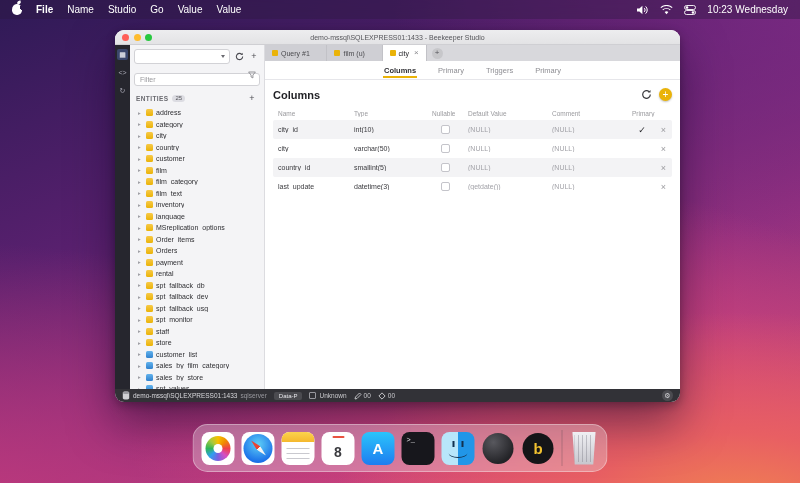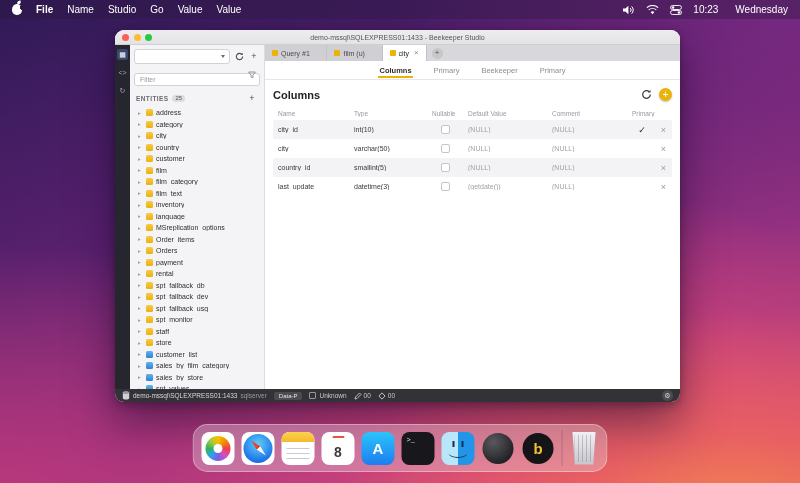--- a/index.html
+++ b/index.html
@@ -14,21 +14,21 @@
   
   .menubar{position:absolute;top:0;left:0;right:0;height:19px;display:flex;justify-content:space-between;align-items:center;
     padding:0 12px;background:rgba(44,24,66,0.40);backdrop-filter:blur(10px);color:#fff;font-size:10px;z-index:50;}
   .mb-left{display:flex;align-items:center;gap:14px;}
   .mb-items{display:flex;gap:14px;align-items:center;}
   .mb-items span:first-of-type{font-weight:700;}
   .apple{width:10px;height:11px;background:radial-gradient(circle at 112% 32%, transparent 3px, #fff 3.3px);
     border-radius:46% 46% 46% 46% / 52% 52% 44% 44%;position:relative;}
   .apple::before{content:"";position:absolute;top:-3px;left:52%;width:4px;height:3px;background:#fff;border-radius:70% 0 70% 0;transform:rotate(-22deg);}
   .mb-right{display:flex;gap:11px;align-items:center;}
-  .mb-clock{display:flex;gap:17px;}
+  .mb-clock{display:flex;gap:3px;}
   
   .window{position:absolute;left:115px;top:30px;width:565px;height:372px;border-radius:9px;background:#fff;
     box-shadow:0 22px 45px rgba(20,5,40,0.5),0 3px 10px rgba(0,0,0,0.3);z-index:10;}
   .titlebar{height:14px;background:linear-gradient(#ededef,#e3e3e5);border-bottom:1px solid #cfcfd3;border-radius:9px 9px 0 0;
     position:relative;display:flex;align-items:center;justify-content:center;}
   .traffic{position:absolute;left:7px;top:3.5px;display:flex;gap:4.5px;}
   .dot{width:7px;height:7px;border-radius:50%;}
   .dot.red{background:#ff5f57;}.dot.yellow{background:#febc2e;}.dot.green{background:#28c840;}
   .wtitle{font-size:7px;color:#55555a;}
   .win-body{display:flex;height:344px;}
@@ -400,21 +400,21 @@
             </div>
           <div class="tab-add">+</div>
           </div>
 
         <div class="subtabs">
 
             <span class="subtab active">Columns</span>
 
             <span class="subtab">Primary</span>
 
-            <span class="subtab">Beekeeper</span>
+            <span class="subtab">Triggers</span>
 
             <span class="subtab">Primary</span>
           </div>
 
         <div class="panel">
           <div class="panel-head">
             <span class="panel-title">Columns</span>
             <span class="panel-actions">
               <span>
                 <svg width="11" height="11" viewBox="0 0 11 11">

